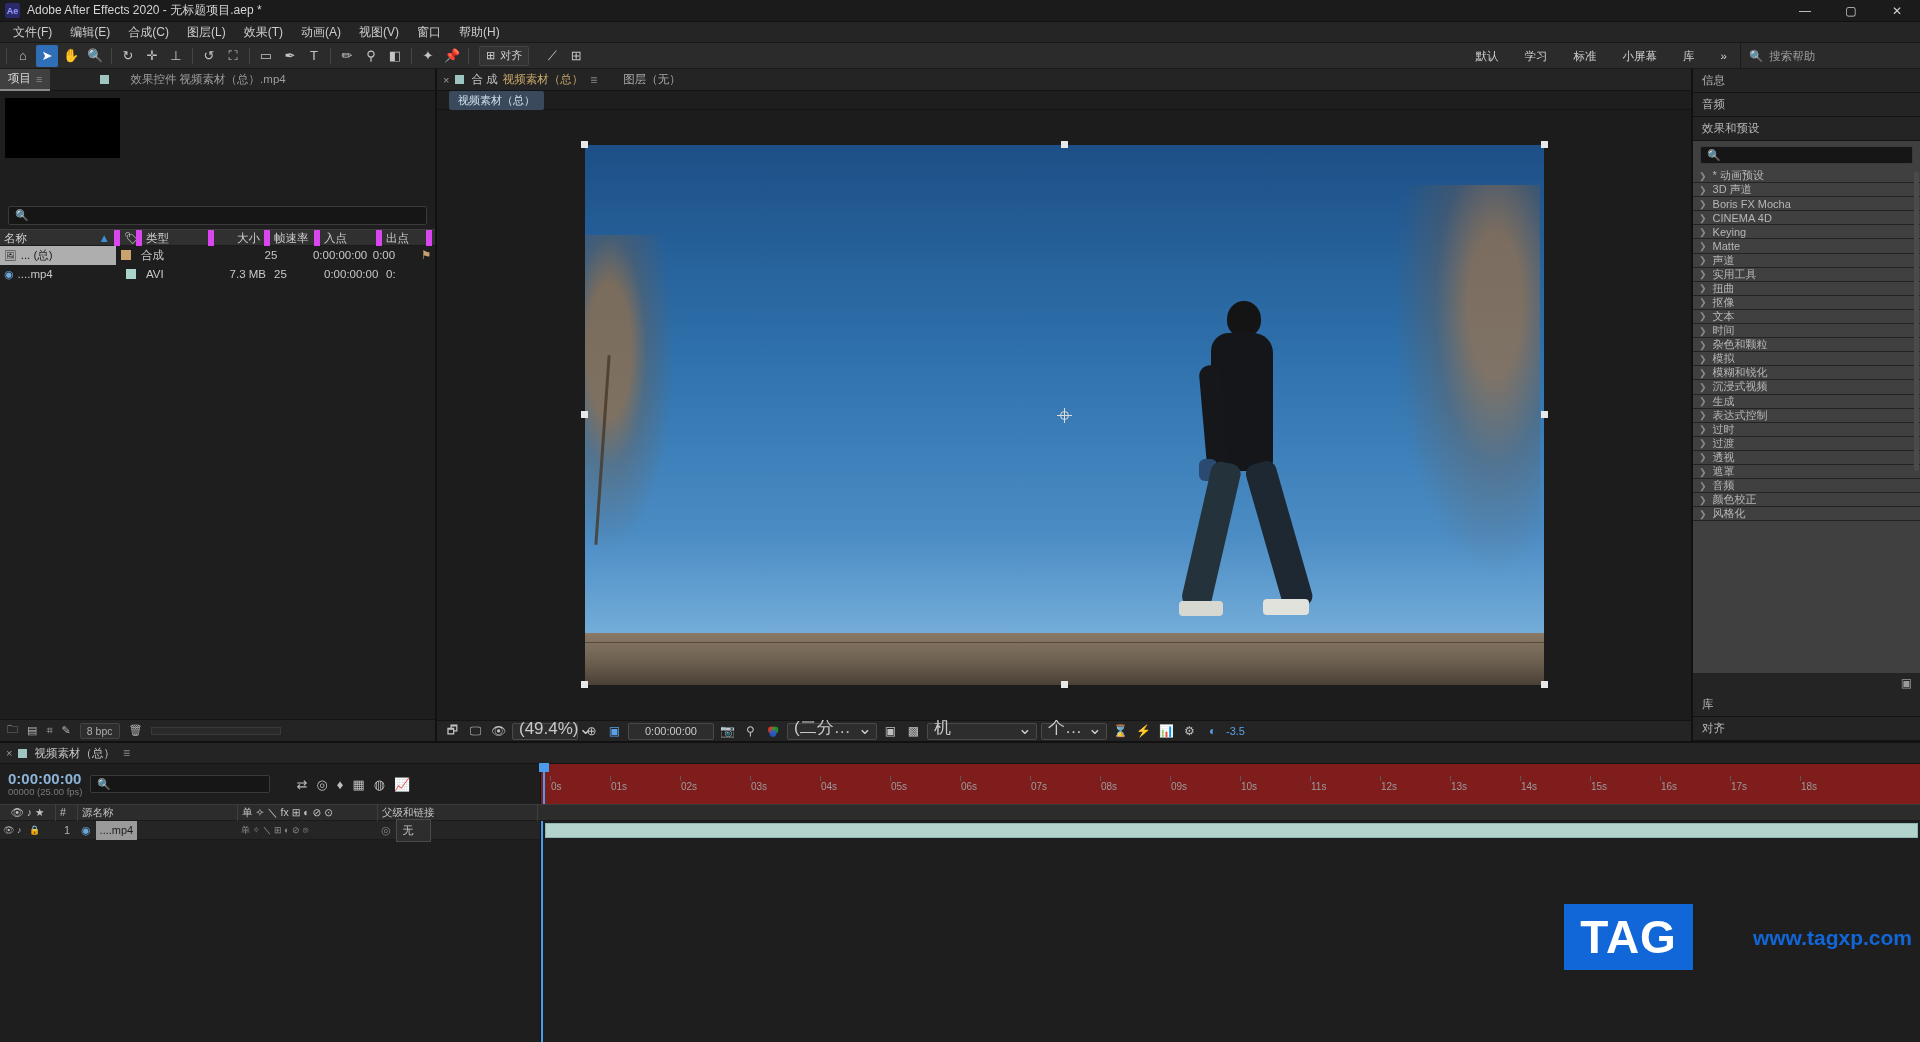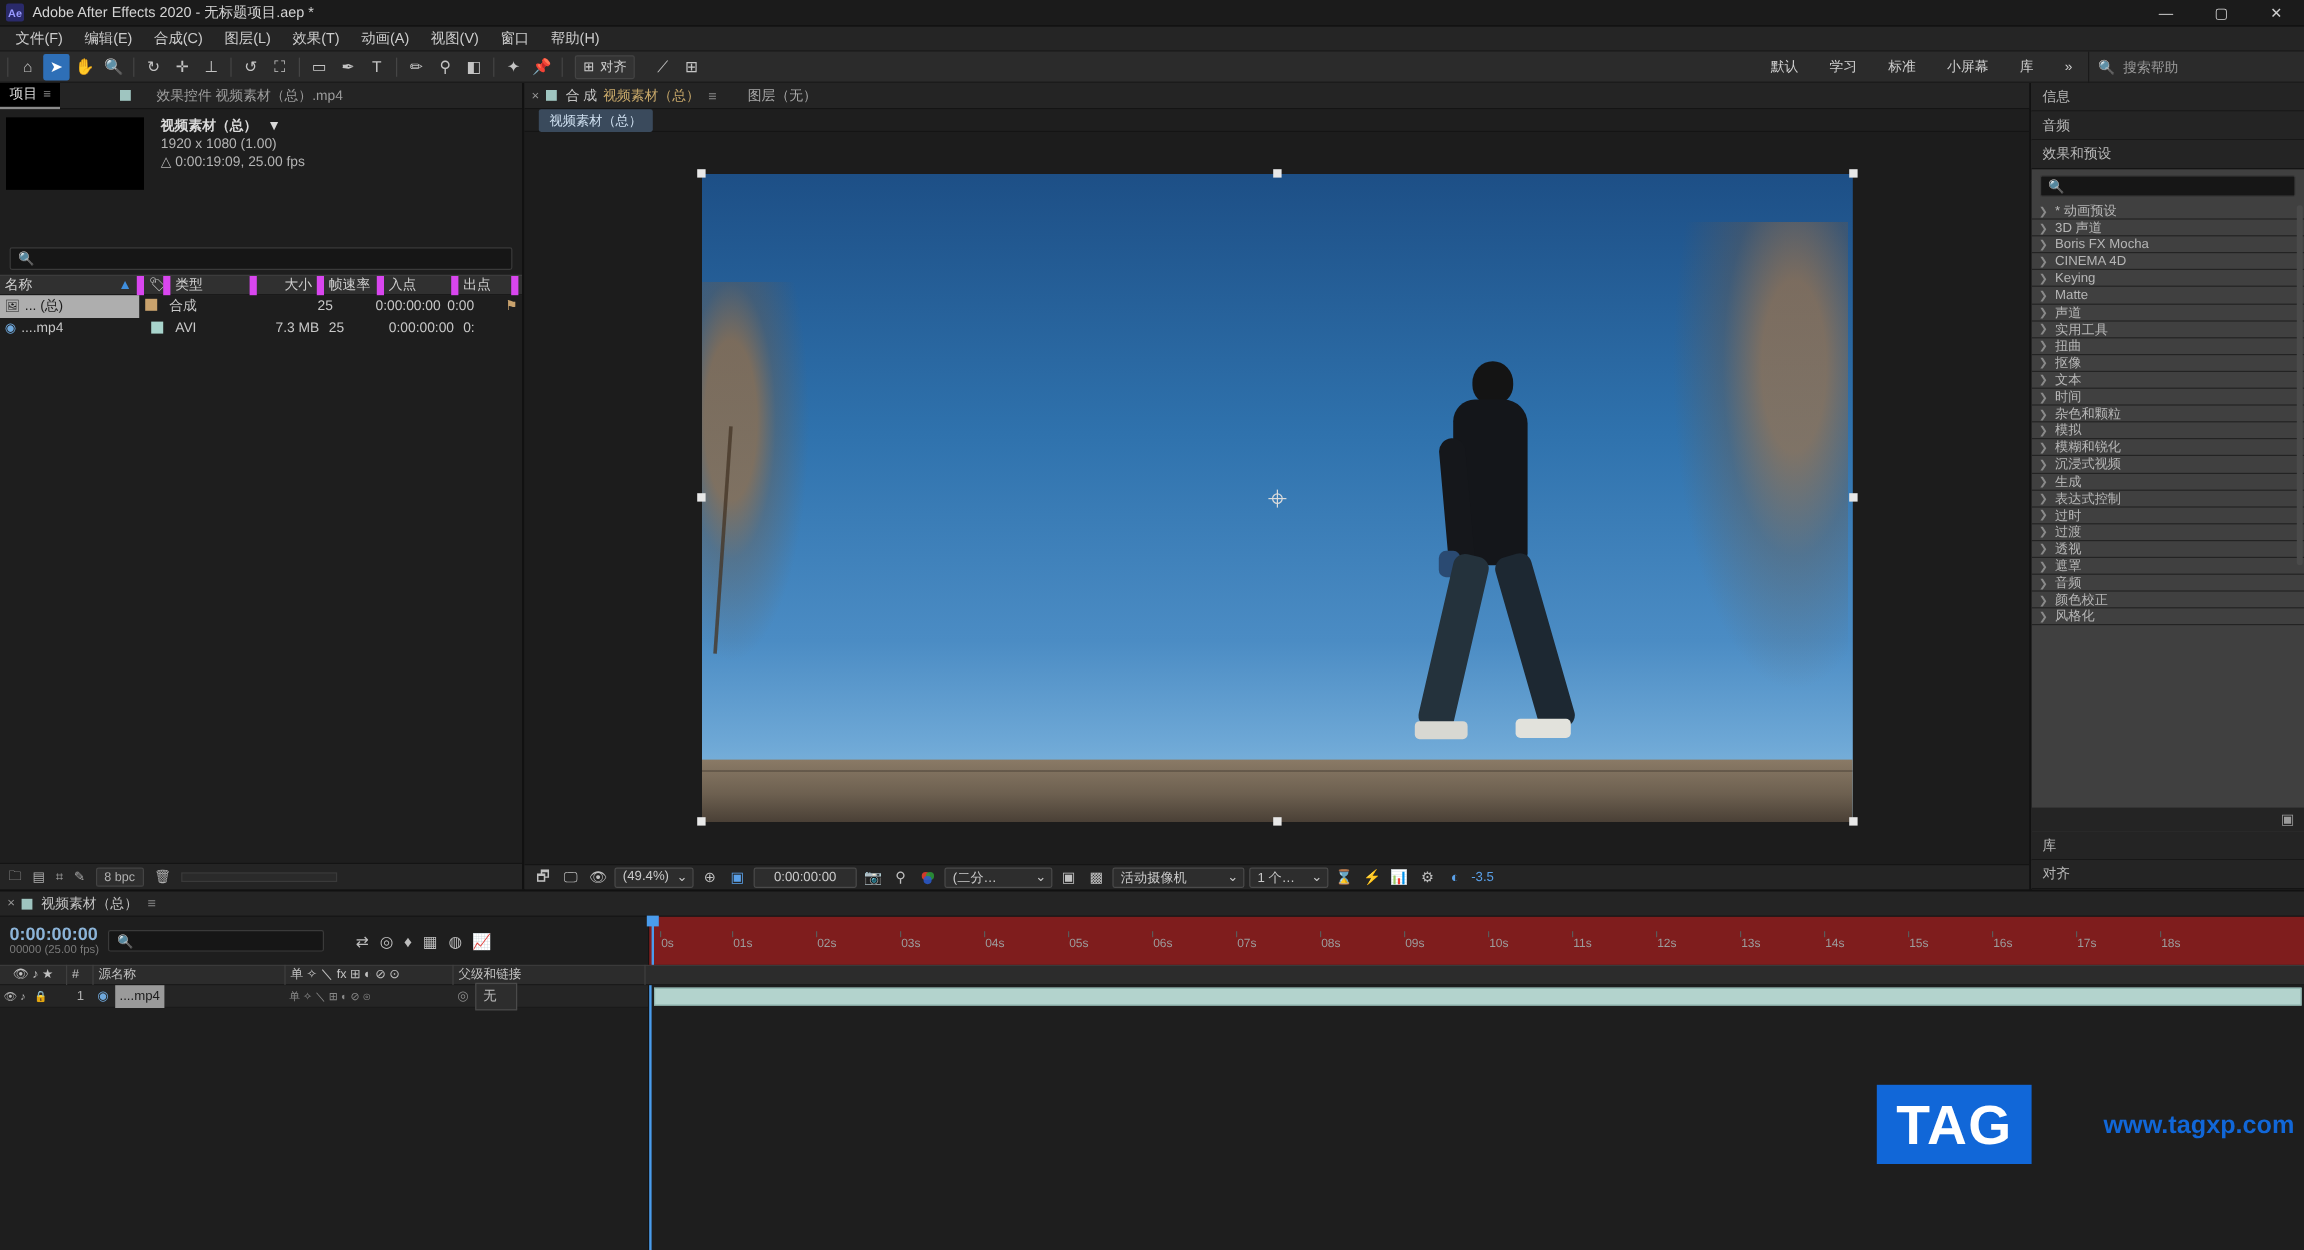--- a/index.html
+++ b/index.html
@@ -40,21 +40,21 @@
   
   .main { display:flex; height:672px; }
 
   
   .leftcol { width:437px; background:#1e1e1e; border-right:2px solid #111;
     display:flex; flex-direction:column; }
   .panel-tabs { height:22px; background:#242424; display:flex; align-items:center;
     border-bottom:1px solid #141414; }
   .ptab { height:22px; display:flex; align-items:center; padding:0 8px; font-size:11.5px;
     color:#9d9d9d; gap:5px; }
-  .ptab.active { color:#d8d8d8; border-bottom:2px solid #8a8a8a; background:#000000; }
+  .ptab.active { color:#d8d8d8; border-bottom:2px solid #8a8a8a; background:#404040; }
   .ptab .hamb { color:#8a8a8a; font-size:11px; }
   .sq { width:9px; height:9px; background:#9fc5c0; display:inline-block; }
 
   .proj-info { height:115px; display:flex; padding:7px 0 0 5px; }
   .thumb { width:115px; height:60px; background:#000; border:1px solid #000; }
   .proj-meta { margin-left:14px; font-size:11.5px; line-height:15px; color:#b4b4b4; }
   .proj-meta .nm { color:#d9d9d9; font-weight:bold; font-size:11.5px; }
 
   .proj-search { margin:0 8px 4px 8px; height:19px; background:#161616;
     border:1px solid #3a3a3a; border-radius:2px; display:flex; align-items:center;
@@ -133,22 +133,22 @@
     border:1px solid #dcdcdc; border-radius:50%; }
   .hdl { position:absolute; width:7px; height:7px; background:#e8e8e8; }
 
   .comp-foot { height:21px; background:#242424; display:flex; align-items:center;
     gap:4px; padding:0 6px; border-top:1px solid #141414; font-size:11px; color:#c4c4c4; }
   .cf-i { width:19px; height:17px; display:flex; align-items:center; justify-content:center;
     color:#c0c0c0; font-size:12px; }
   .cf-box { height:17px; border:1px solid #4a4a4a; background:#2d2d2d; border-radius:2px;
     display:flex; align-items:center; padding:0 5px; font-size:11px; color:#cacaca; gap:4px; }
   .cf-sel { height:17px; border:1px solid #4a4a4a; background:#2d2d2d; border-radius:2px;
-    display:flex; align-items:flex-start; justify-content:space-between; padding:0 4px 0 6px;
-    font-size:11px; color:#cacaca; }
+    display:flex; align-items:flex-end; justify-content:space-between; padding:0 4px 0 6px;
+    font-size:17px; color:#cacaca; }
   .cf-blue { color:#5aa0e8; }
 
   
   .rightcol { width:227px; background:#404040; display:flex; flex-direction:column; }
   .r-header { height:24px; background:#242424; display:flex; align-items:center;
     padding-left:9px; font-size:11.5px; color:#b8b8b8; border-bottom:1px solid #141414; }
   .r-search { margin:5px 7px; height:18px; background:#161616; border:1px solid #3a3a3a;
     border-radius:2px; display:flex; align-items:center; padding-left:6px;
     color:#8c8c8c; font-size:11px; }
   .fx-list { flex:1; overflow:hidden; position:relative; }
@@ -281,26 +281,20 @@
         <span class="hamb">≡</span>
       </div>
       <div class="ptab" style="margin-left:42px;gap:21px;">
         <span class="sq"></span>
         <span>效果控件 视频素材（总）.mp4</span>
       </div>
     </div>
 
     <div class="proj-info">
       <div class="thumb"></div>
-      <div class="proj-meta">
-        <div><span class="nm">视频素材（总）</span>
-             <span class="nm" style="margin-left:5px;">▼</span></div>
-        <div>1920 x 1080 (1.00)</div>
-        <div>△ 0:00:19:09, 25.00 fps</div>
-      </div>
     </div>
 
     <div class="proj-search">
       <span style="margin-right:4px;">🔍</span>
       <span></span>
     </div>
 
     <div class="tbl-head">
       <div class="th" style="width:120px;">
         <span>名称</span>

